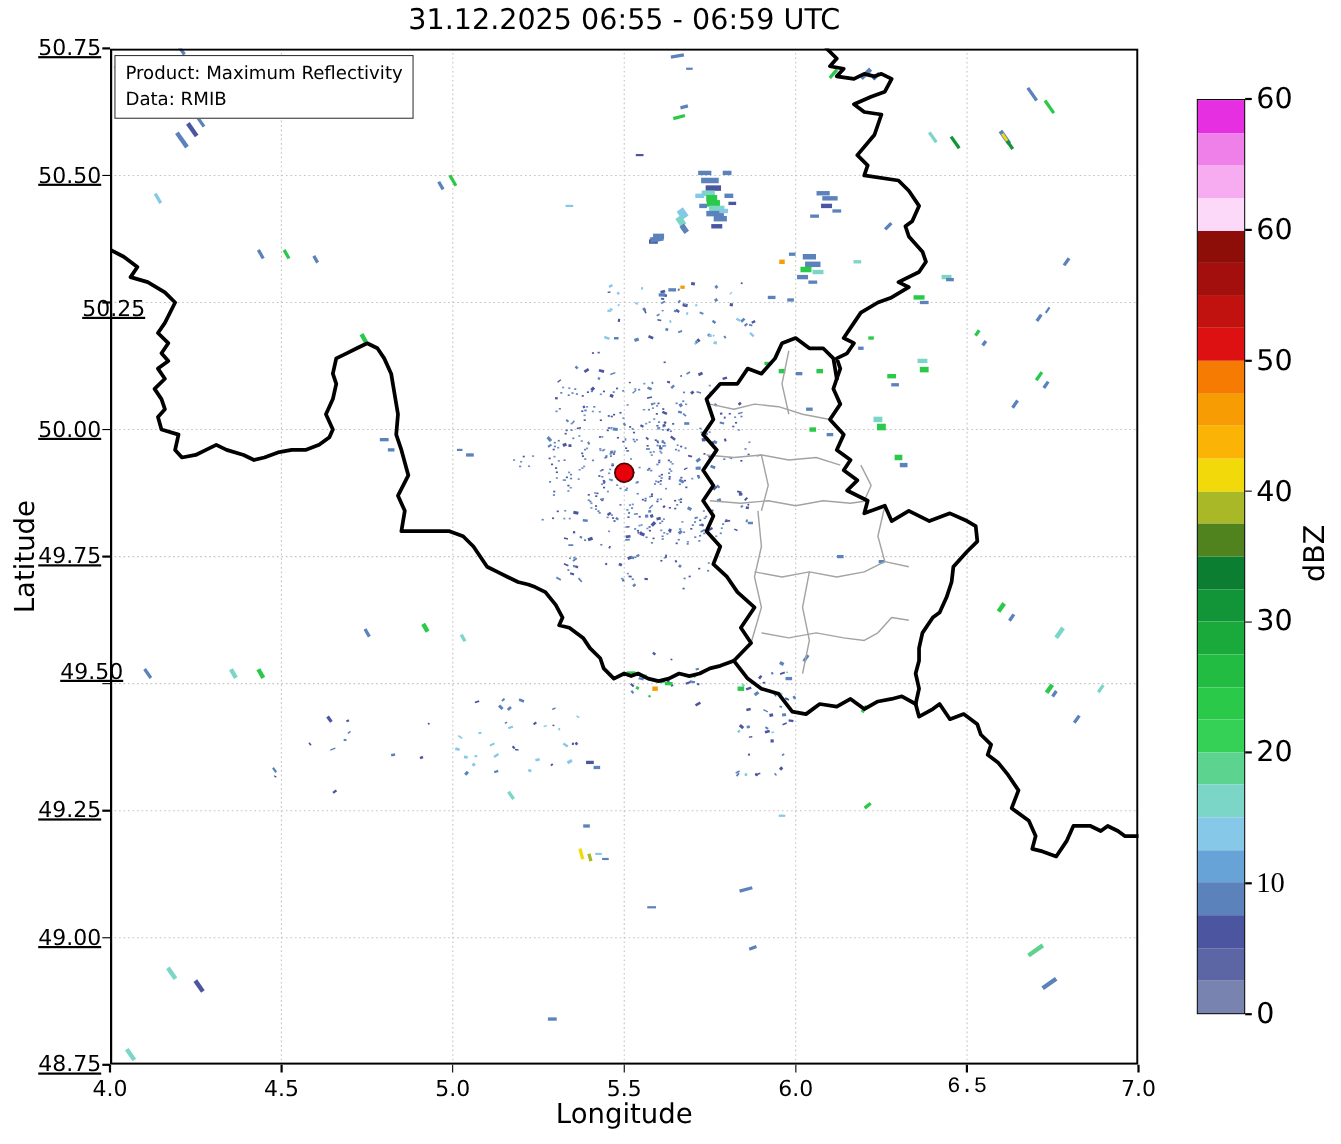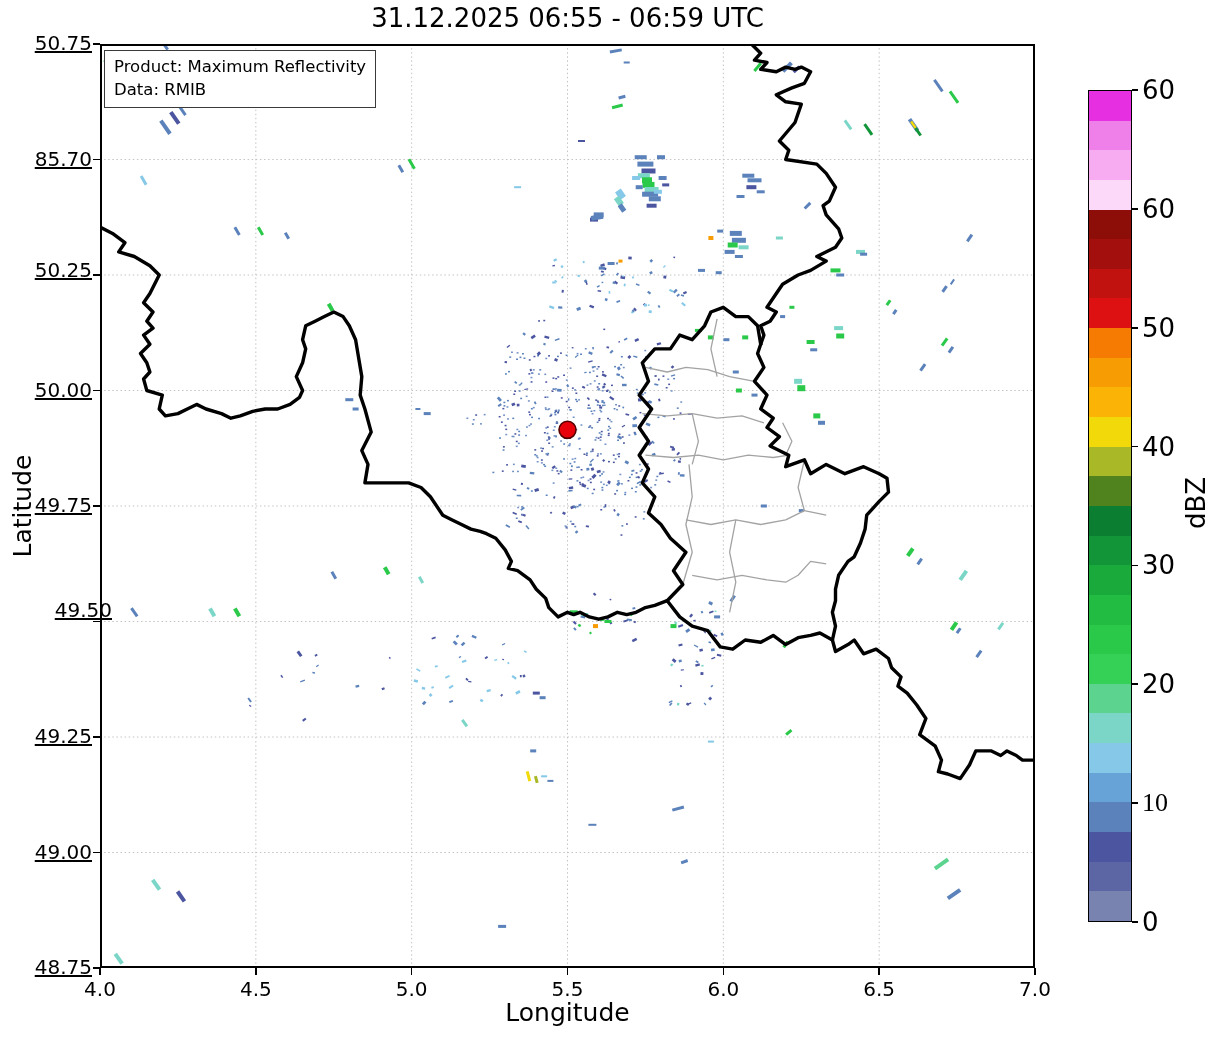--- a/index.html
+++ b/index.html
@@ -918,39 +918,39 @@
 <div class="xtick-label" style="left: 60px; top: 977px;">4.0</div>
 <div class="tickmark" style="left: 255.083px; top: 968px; width: 1.5px; height: 7px;"></div>
 <div class="xtick-label" style="left: 215.833px; top: 977px;">4.5</div>
 <div class="tickmark" style="left: 410.917px; top: 968px; width: 1.5px; height: 7px;"></div>
 <div class="xtick-label" style="left: 371.667px; top: 977px;">5.0</div>
 <div class="tickmark" style="left: 566.75px; top: 968px; width: 1.5px; height: 7px;"></div>
 <div class="xtick-label" style="left: 527.5px; top: 977px;">5.5</div>
 <div class="tickmark" style="left: 722.583px; top: 968px; width: 1.5px; height: 7px;"></div>
 <div class="xtick-label" style="left: 683.333px; top: 977px;">6.0</div>
 <div class="tickmark" style="left: 878.417px; top: 968px; width: 1.5px; height: 7px;"></div>
-<div class="xtick-label" style="left: 839.167px; top: 977px;">6.5</div>
+<div class="xtick-label" style="left: 839.167px; top: 977px; font-family: Liberation Mono, monospace;">6.5</div>
 <div class="tickmark" style="left: 1034.25px; top: 968px; width: 1.5px; height: 7px;"></div>
 <div class="xtick-label" style="left: 995px; top: 977px;">7.0</div>
 <div class="tickmark" style="left: 93px; top: 967.25px; width: 7px; height: 1.5px;"></div>
 <div class="ytick-label" style="top: 955px;">48.75</div>
 <div class="tickmark" style="left: 93px; top: 851.75px; width: 7px; height: 1.5px;"></div>
 <div class="ytick-label" style="top: 839.5px;">49.00</div>
 <div class="tickmark" style="left: 93px; top: 736.25px; width: 7px; height: 1.5px;"></div>
 <div class="ytick-label" style="top: 724px;">49.25</div>
 <div class="tickmark" style="left: 93px; top: 620.75px; width: 7px; height: 1.5px;"></div>
 <div class="ytick-label" style="top: 598px; margin-left: 20px;">49.50</div>
 <div class="tickmark" style="left: 93px; top: 505.25px; width: 7px; height: 1.5px;"></div>
 <div class="ytick-label" style="top: 493px;">49.75</div>
 <div class="tickmark" style="left: 93px; top: 389.75px; width: 7px; height: 1.5px;"></div>
 <div class="ytick-label" style="top: 377.5px;">50.00</div>
 <div class="tickmark" style="left: 93px; top: 274.25px; width: 7px; height: 1.5px;"></div>
-<div class="ytick-label" style="top: 258px;">50.25</div>
+<div class="ytick-label" style="top: 268px; padding-left: 40px;">50.25</div>
 <div class="tickmark" style="left: 93px; top: 158.75px; width: 7px; height: 1.5px;"></div>
-<div class="ytick-label" style="top: 146.5px;">85.70</div>
+<div class="ytick-label" style="top: 146.5px;">50.50</div>
 <div class="tickmark" style="left: 93px; top: 43.25px; width: 7px; height: 1.5px;"></div>
 <div class="ytick-label" style="top: 31px;">50.75</div>
 <div class="tickmark" style="left: 1132px; top: 921.2px; width: 6px; height: 1.6px;"></div>
 <div class="cbar-tick-label" style="top: 922px;">0</div>
 <div class="tickmark" style="left: 1132px; top: 802.343px; width: 6px; height: 1.6px;"></div>
 <div class="cbar-tick-label" style="top: 803.143px; font-family: Liberation Serif, serif;">10</div>
 <div class="tickmark" style="left: 1132px; top: 683.486px; width: 6px; height: 1.6px;"></div>
 <div class="cbar-tick-label" style="top: 684.286px;">20</div>
 <div class="tickmark" style="left: 1132px; top: 564.629px; width: 6px; height: 1.6px;"></div>
 <div class="cbar-tick-label" style="top: 565.429px;">30</div>

